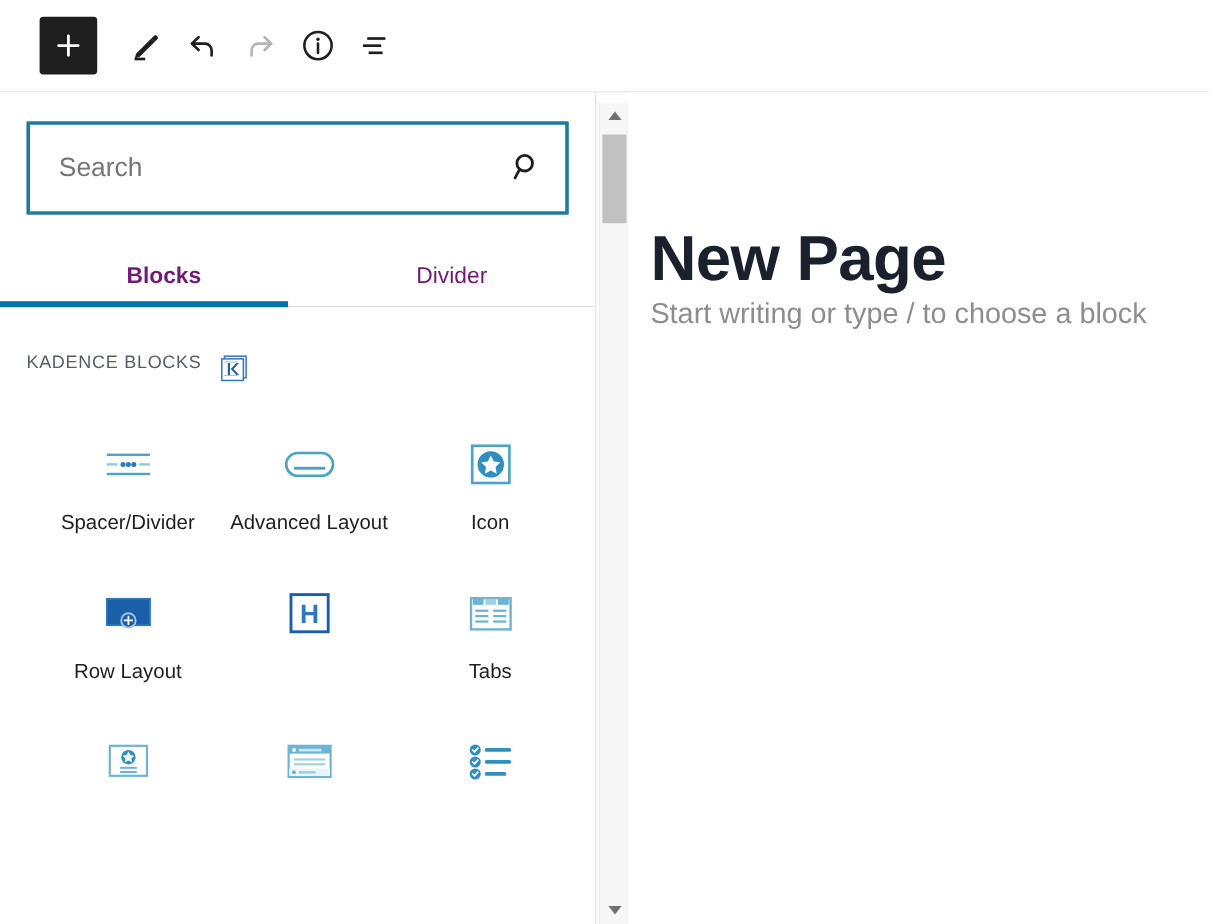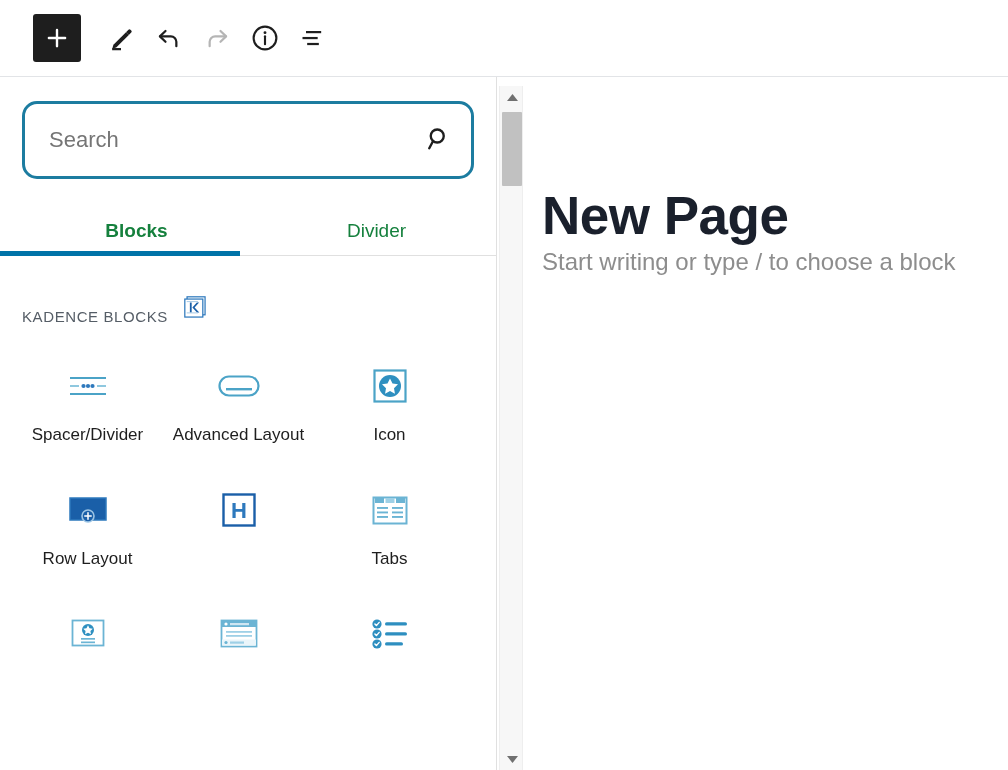--- a/index.html
+++ b/index.html
@@ -38,21 +38,21 @@
     width: 497px; height: 693px;
     background: #ffffff;
     border-right: 1px solid #e0e0e0;
     overflow: hidden;
   }
   .search-wrap { padding: 24px 22px 0 22px; }
   .search-box {
     position: relative;
     height: 78px;
     border: 3px solid #1c7ca0;
-    border-radius: 15px;
+    border-radius: 1px;
     display: flex; align-items: center;
     background: #fff;
   }
   .search-input {
     flex: 1;
     border: none; outline: none;
     font-family: "Liberation Sans", sans-serif;
     font-size: 22px;
     color: #1e1e1e;
     background: transparent;
@@ -69,47 +69,48 @@
   
   .tabs {
     display: flex;
     margin-top: 28px;
     border-bottom: 1px solid #e0e0e0;
     position: relative;
   }
   .tab {
     width: 240px; height: 48px;
     display: flex; align-items: center; justify-content: center;
-    font-size: 19px; color: #15803d;
+    font-size: 19px; color: #701a75;
     cursor: pointer; background: transparent; border: none;
     font-family: "Liberation Sans", sans-serif;
     position: relative;
     padding-left: 33px;
   }
   .tab.active { font-weight: bold; }
   .tab.active::after {
     content: ""; position: absolute;
     left: 0; right: 0; bottom: -1px;
     height: 5px; background: #0073a8;
   }
 
   
   .cat-header {
-    display: flex; align-items: flex-end; gap: 14px;
+    display: flex; align-items: flex-start; gap: 14px;
     padding: 38px 0 0 22px;
   }
   .cat-title {
     font-size: 15px; letter-spacing: 0.6px;
     color: #555d66; text-transform: uppercase;
   }
 
   
   .block-grid {
     display: flex; flex-wrap: wrap;
     padding: 34px 12px 0 12px;
+    justify-content: flex-end;
   }
   .block-item {
     width: 151px;
     display: flex; flex-direction: column; align-items: center;
     padding-top: 6px;
     margin-bottom: 36px;
     cursor: pointer;
     background: transparent; border: none;
   }
   .block-icon {

